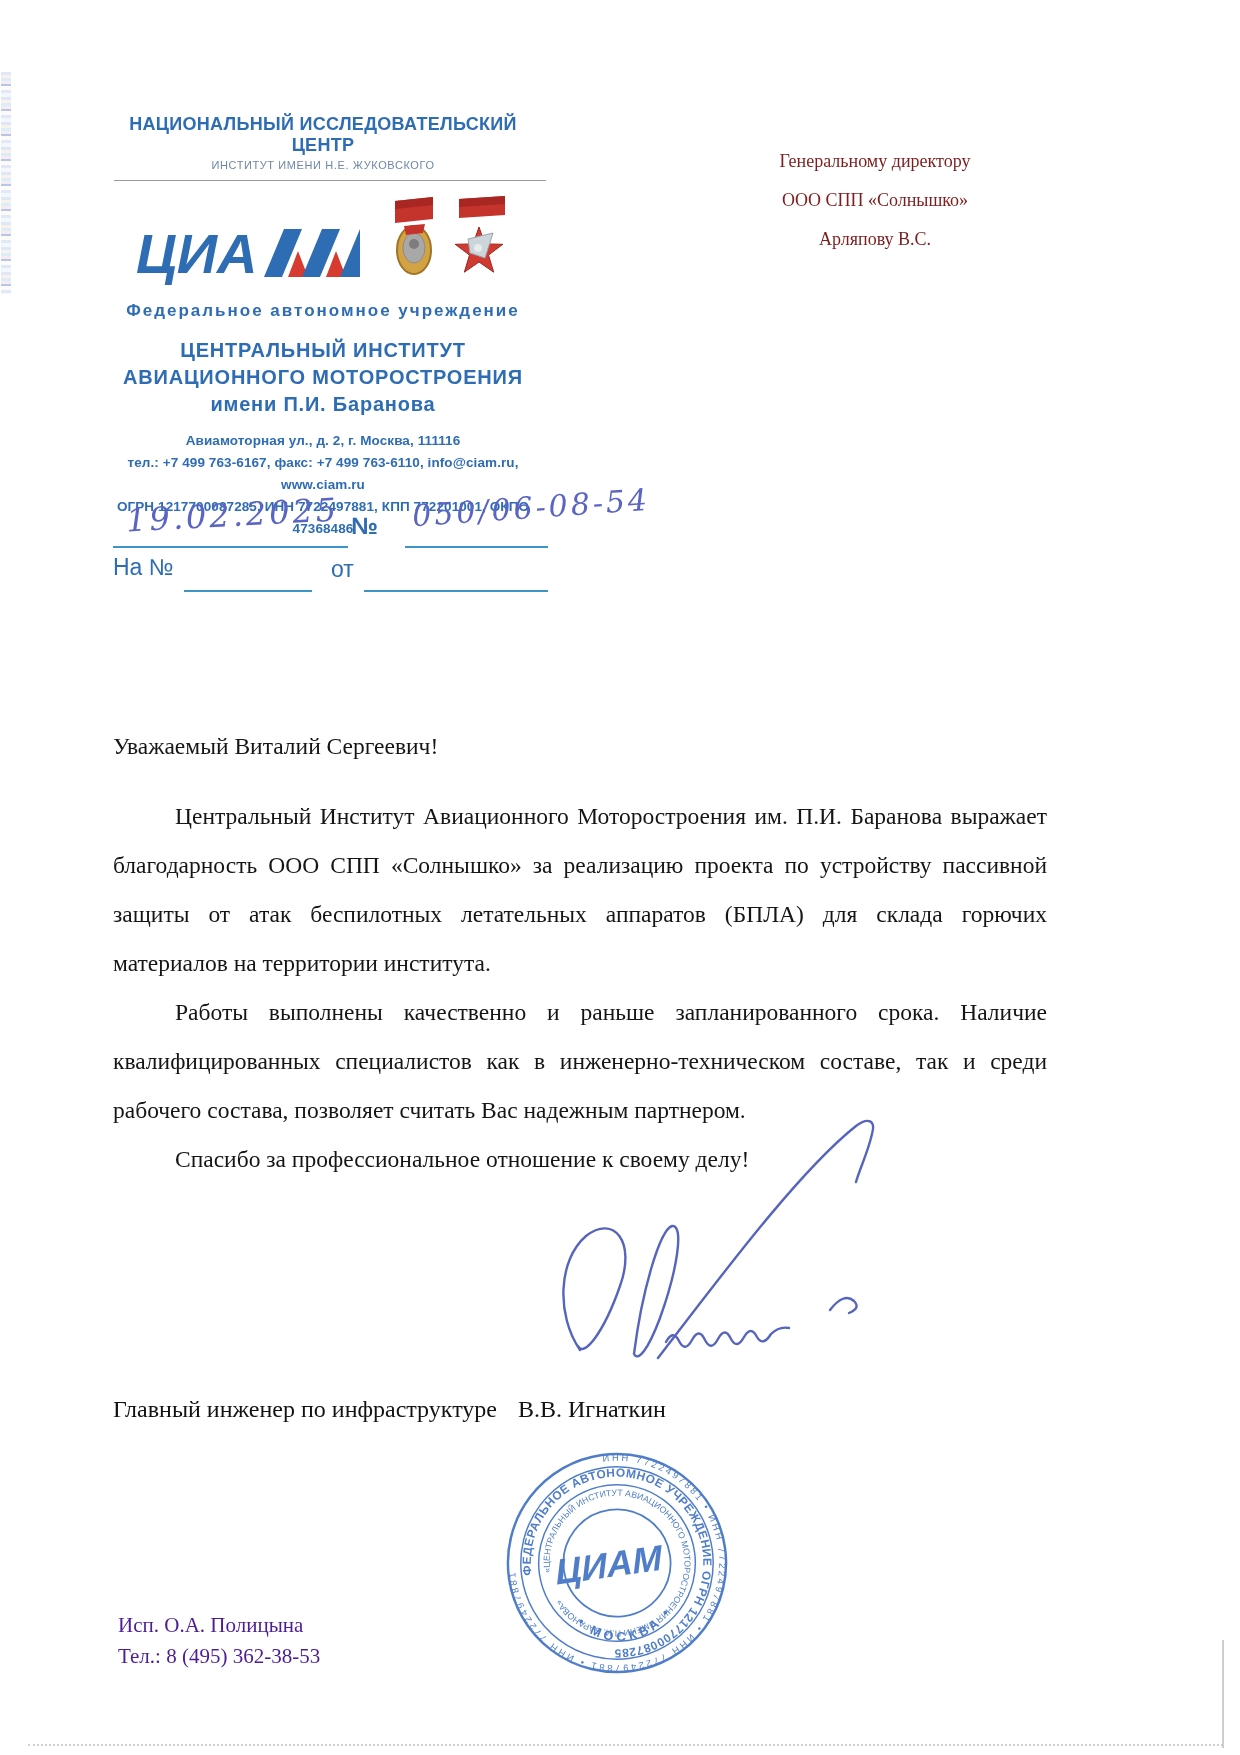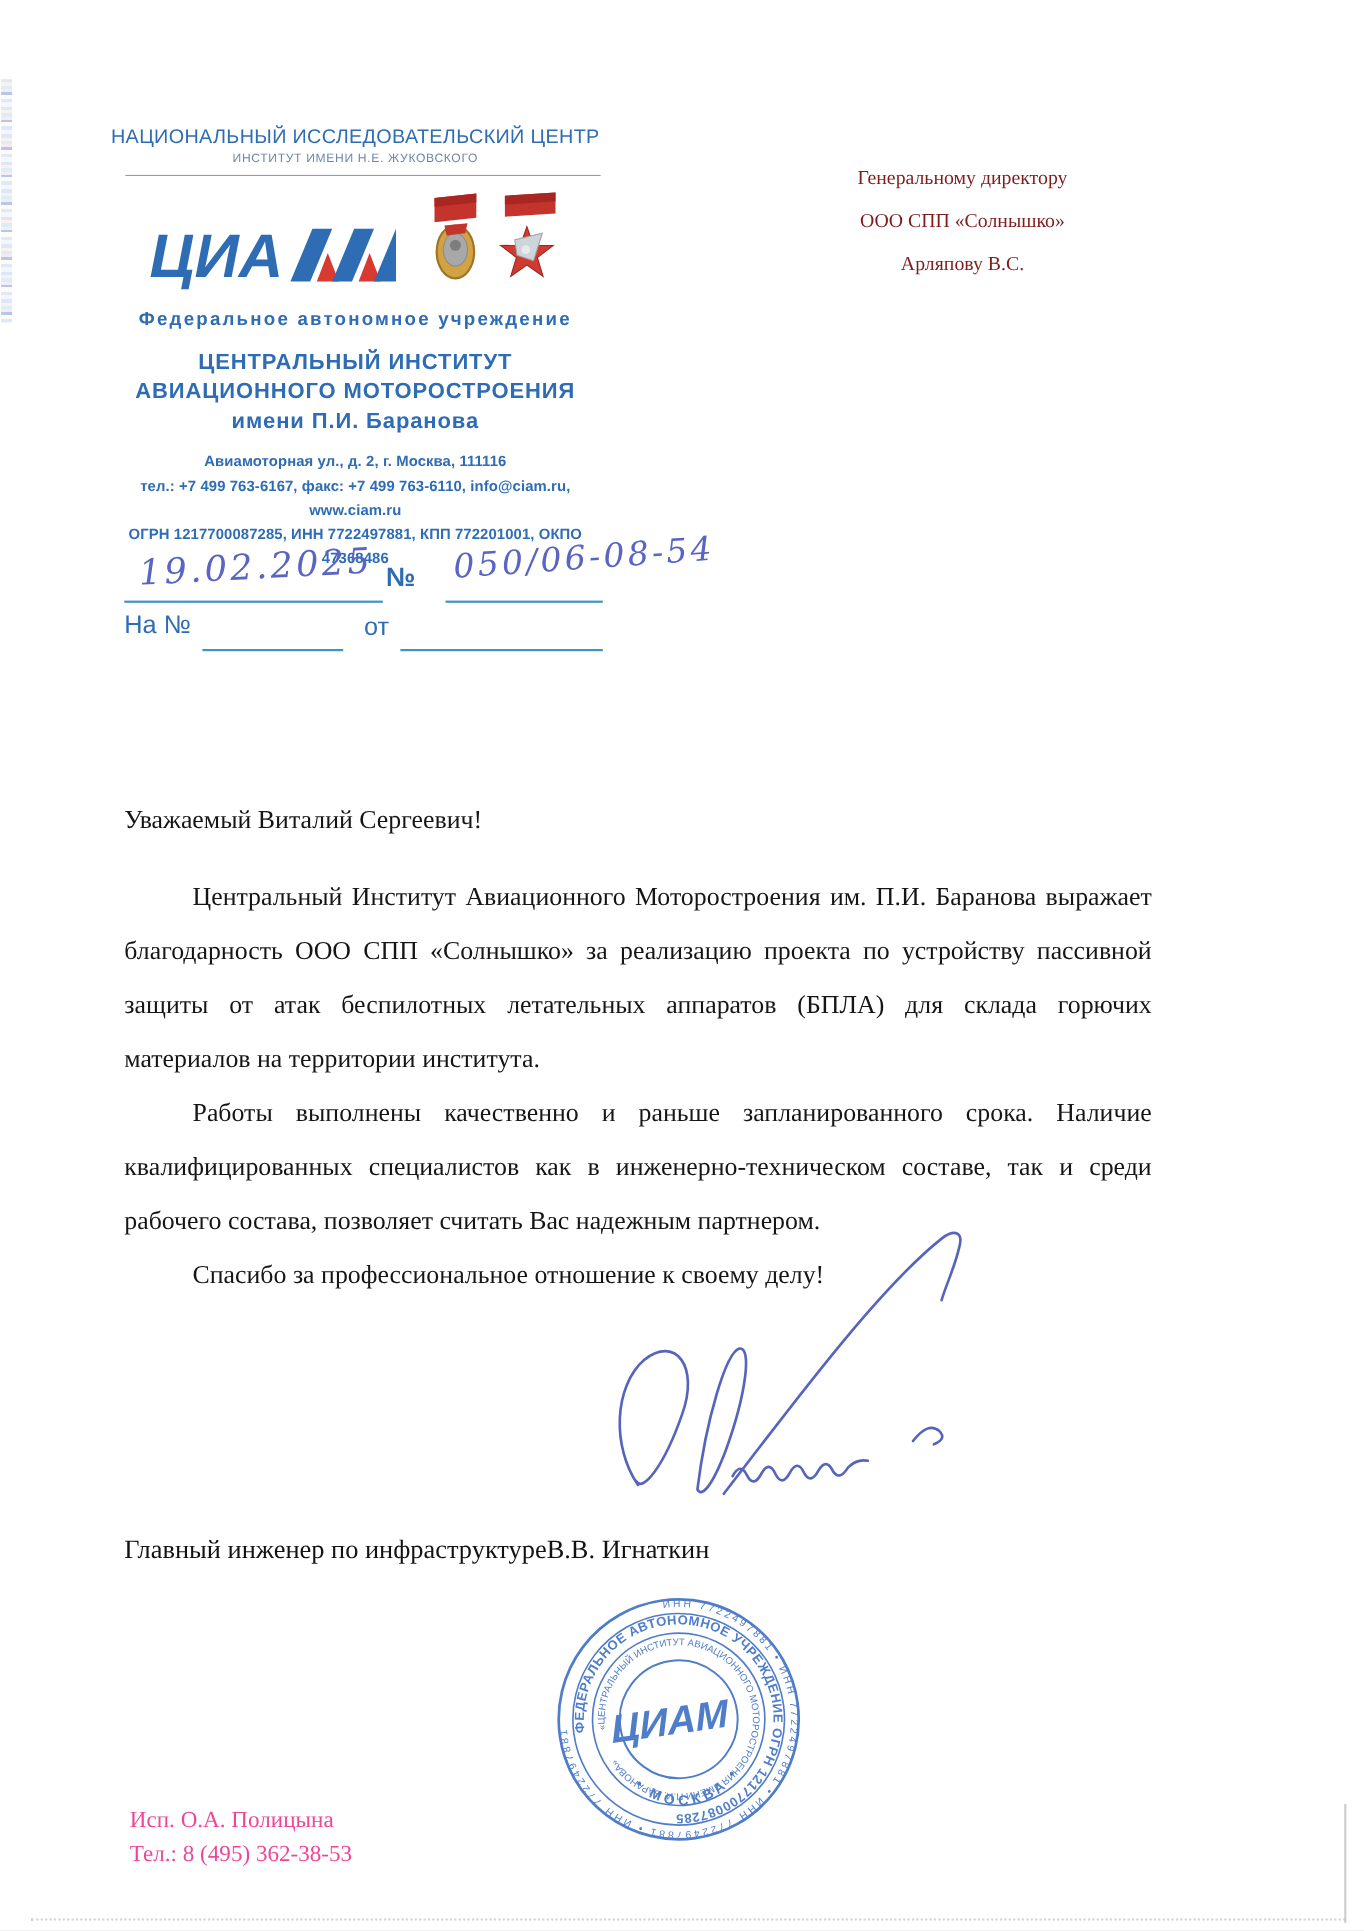--- a/index.html
+++ b/index.html
@@ -11,21 +11,21 @@
     background:repeating-linear-gradient(180deg,
       rgba(130,160,225,.30) 0 3px, rgba(235,210,185,.35) 3px 6px,
       rgba(150,205,235,.40) 6px 9px, rgba(225,185,215,.35) 9px 12px,
       rgba(90,120,200,.50) 12px 14px, rgba(245,245,225,.35) 14px 18px,
       rgba(160,175,230,.35) 18px 21px, rgba(210,230,245,.35) 21px 25px);}
   .edge-line-right{position:absolute;left:1222px;top:1640px;height:108px;width:0;border-left:2px solid #b9b9b9;opacity:.7;}
   .scan-bottom{position:absolute;left:28px;top:1744px;width:1195px;border-top:2px dotted #c6c6c6;opacity:.8;}
 
   
   .letterhead{position:absolute;left:100px;top:114px;width:446px;text-align:center;color:#2e6cb4;}
-  .lh-name{font-size:18px;font-weight:normal;letter-spacing:.3px;}
+  .lh-name{font-size:18px;font-weight:bold;letter-spacing:.3px;}
   .lh-sub{font-size:11px;color:#6e87a8;margin-top:3px;letter-spacing:.6px;}
   .lh-divider{border-top:1.5px solid #9a9a9a;margin:9px 0 10px 14px;}
   .lh-logos{display:flex;align-items:flex-end;justify-content:center;gap:20px;height:96px;}
   .lh-orgtype{font-size:17px;font-weight:600;letter-spacing:2px;margin-top:14px;color:#2e6cb4;}
   .lh-orgname{margin-top:16px;font-size:20px;font-weight:bold;letter-spacing:.8px;line-height:27px;text-align:center;}
   .lh-small{margin-top:12px;font-size:13.5px;font-weight:bold;line-height:22px;letter-spacing:.1px;}
 
   
   .hand{position:absolute;font-family:"DejaVu Serif",serif;font-style:italic;color:#5a64c2;letter-spacing:3px;white-space:nowrap;}
   .hand-date{left:126px;top:496px;font-size:32px;transform:rotate(-3deg);}
@@ -45,29 +45,29 @@
 
   
   .body{position:absolute;left:113px;top:722px;width:934px;font-family:"Liberation Serif",serif;
         font-size:23.5px;color:#151515;}
   .salutation{text-align:left;margin-bottom:21px;line-height:49px;}
   .body p{margin:0;line-height:49px;text-align:justify;text-indent:62px;}
 
   
   .sig-row{position:absolute;left:113px;top:1396px;width:934px;display:flex;justify-content:flex-start;
            font-family:"Liberation Serif",serif;font-size:24px;color:#121212;}
-  .sig-name{padding-right:10px;}
+  .sig-name{padding-right:10px;margin-left:21px;}
   .sig-svg{position:absolute;left:538px;top:1110px;}
 
   
   .stamp{position:absolute;left:498px;top:1444px;transform:rotate(-8deg);opacity:.92;}
 
   
   .footer{position:absolute;left:118px;top:1610px;font-family:"Liberation Serif",serif;
-          font-size:21px;line-height:31px;color:#ec4899;margin-top:29px;}
+          font-size:21px;line-height:31px;color:#4c1d95;}
 </style>
 </head>
 <body>
 
 <div class="page">
 
   <div class="scan-strip"></div>
 
   <div class="letterhead">
     <div class="lh-name">НАЦИОНАЛЬНЫЙ ИССЛЕДОВАТЕЛЬСКИЙ ЦЕНТР</div>

